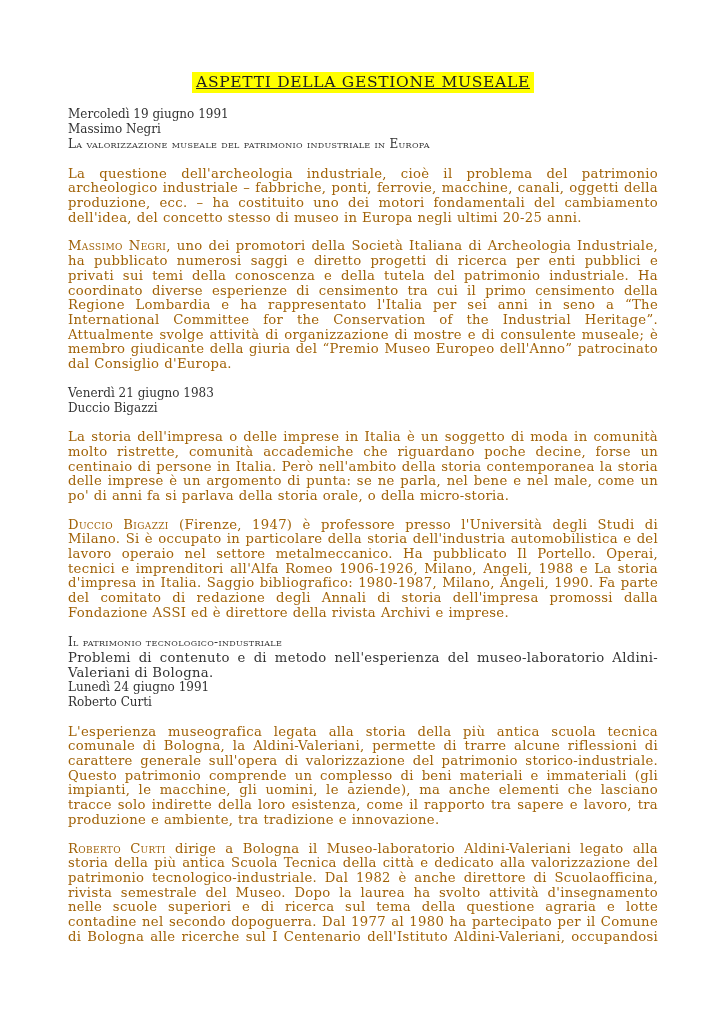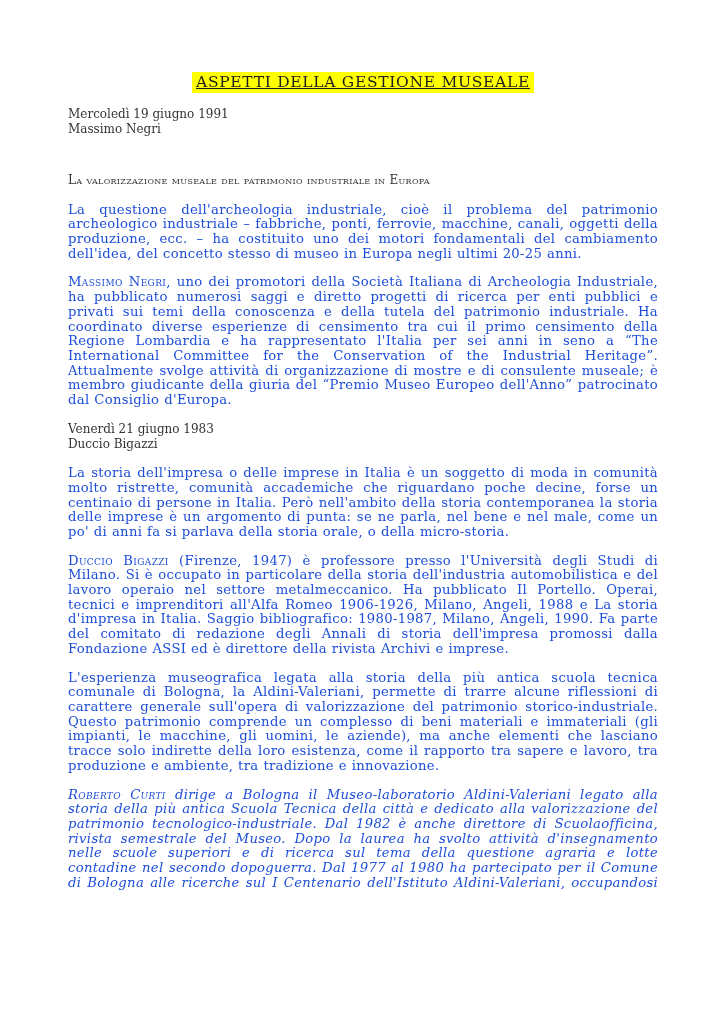--- a/index.html
+++ b/index.html
@@ -40,35 +40,33 @@
     margin: 14px 0 14px 0;
   }
   .hline {
     font-size: 12px;
     line-height: 15.2px;
     color: #333333;
   }
   .sc {
     font-variant: small-caps;
     letter-spacing: 0.3px;
-    margin-top: 36px;
   }
   p.body {
     font-size: 13.2px;
     line-height: 14.7px;
     text-align: justify;
     margin: 14px 0 14px 0;
     letter-spacing: 0.3px;
     word-spacing: 0.4px;
-    color: #1d4ed8;
+    color: #a16207;
   }
   p.body .sc { letter-spacing: 0.35px; }
   p.cut {
     text-align-last: justify;
-    font-style: italic;
   }
   .subtitle {
     font-size: 13.2px;
     line-height: 15.2px;
     text-align: justify;
     letter-spacing: 0.3px;
   }
 </style>
 </head>
 <body>
@@ -91,18 +89,24 @@
 
   <div class="hdr">
     <div class="hline">Venerdì 21 giugno 1983</div>
     <div class="hline">Duccio Bigazzi</div>
   </div>
 
   <p class="body"><span>La storia dell'impresa o delle imprese in Italia è un soggetto di moda in comunità molto ristrette, comunità accademiche che riguardano poche decine, forse un centinaio di persone in Italia. Però nell'ambito della storia contemporanea la storia delle imprese è un argomento di punta: se ne parla, nel bene e nel male, come un po' di anni fa si parlava della storia orale, o della micro-storia.</span></p>
 
   <p class="body"><span class="sc">Duccio Bigazzi</span><span> (Firenze, 1947) è professore presso l'Università degli Studi di Milano. Si è occupato in particolare della storia dell'industria automobilistica e del lavoro operaio nel settore metalmeccanico. Ha pubblicato Il Portello. Operai, tecnici e imprenditori all'Alfa Romeo 1906-1926, Milano, Angeli, 1988 e La storia d'impresa in Italia. Saggio bibliografico: 1980-1987, Milano, Angeli, 1990. Fa parte del comitato di redazione degli Annali di storia dell'impresa promossi dalla Fondazione ASSI ed è direttore della rivista Archivi e imprese.</span></p>
 
+  <div class="hdr">
+    <div class="hline sc">Il patrimonio tecnologico-industriale</div>
+    <div class="hline subtitle">Problemi di contenuto e di metodo nell'esperienza del museo-laboratorio Aldini-Valeriani di Bologna.</div>
+    <div class="hline">Lunedì 24 giugno 1991</div>
+    <div class="hline">Roberto Curti</div>
+  </div>
 
   <p class="body"><span>L'esperienza museografica legata alla storia della più antica scuola tecnica comunale di Bologna, la Aldini-Valeriani, permette di trarre alcune riflessioni di carattere generale sull'opera di valorizzazione del patrimonio storico-industriale. Questo patrimonio comprende un complesso di beni materiali e immateriali (gli impianti, le macchine, gli uomini, le aziende), ma anche elementi che lasciano tracce solo indirette della loro esistenza, come il rapporto tra sapere e lavoro, tra produzione e ambiente, tra tradizione e innovazione.</span></p>
 
   <p class="body cut"><span class="sc">Roberto Curti</span><span> dirige a Bologna il Museo-laboratorio Aldini-Valeriani legato alla storia della più antica Scuola Tecnica della città e dedicato alla valorizzazione del patrimonio tecnologico-industriale. Dal 1982 è anche direttore di Scuolaofficina, rivista semestrale del Museo. Dopo la laurea ha svolto attività d'insegnamento nelle scuole superiori e di ricerca sul tema della questione agraria e lotte contadine nel secondo dopoguerra. Dal 1977 al 1980 ha partecipato per il Comune di Bologna alle ricerche sul I Centenario dell'Istituto Aldini-Valeriani, occupandosi</span></p>
 
 </div>
 
 </body></html>

